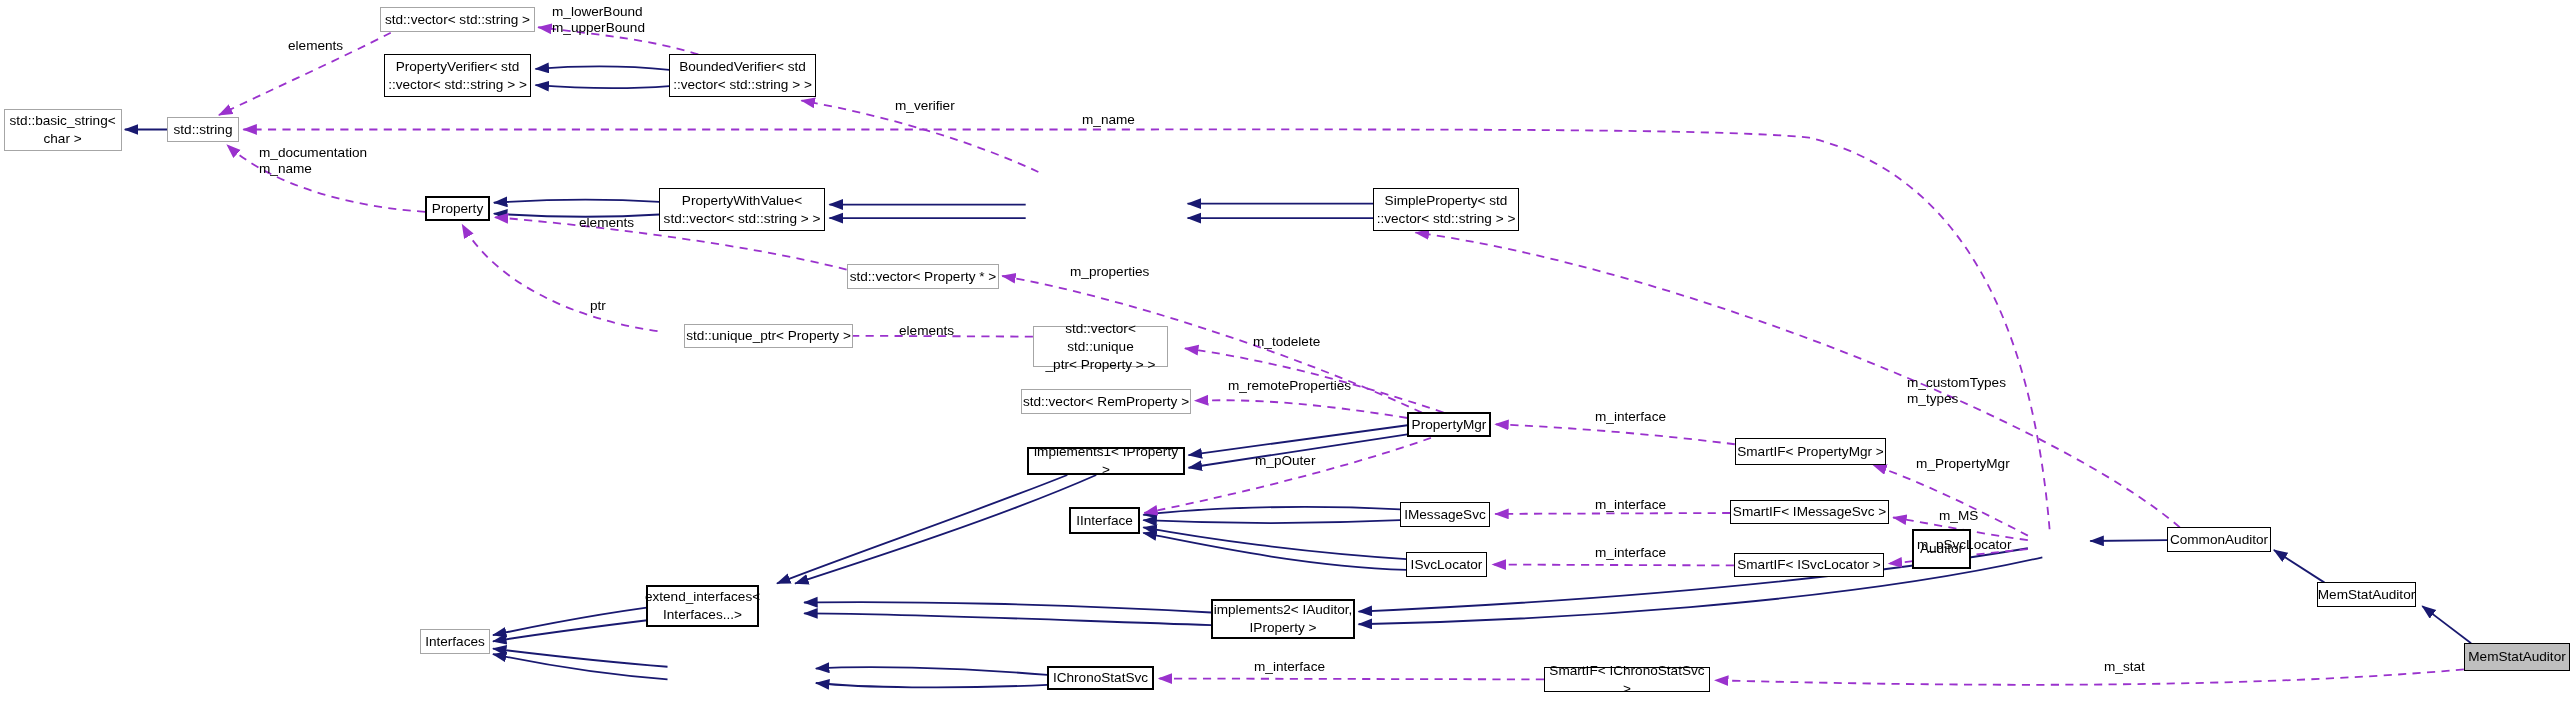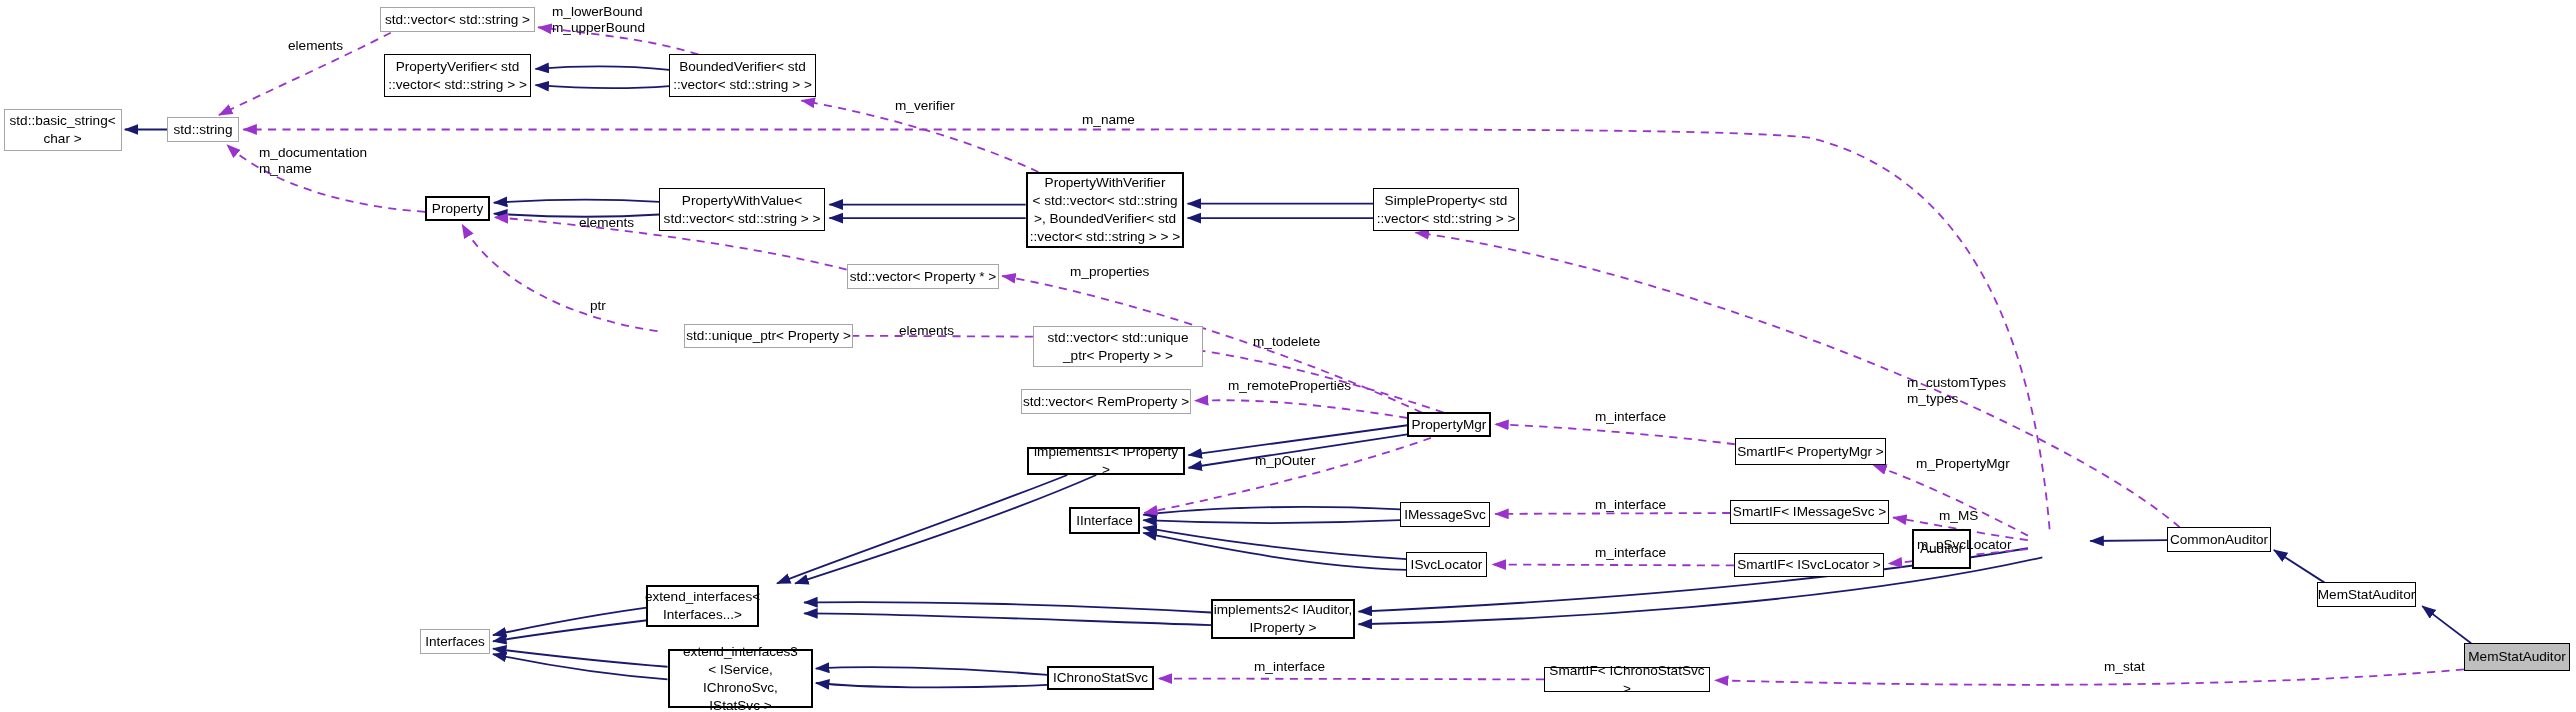--- a/index.html
+++ b/index.html
@@ -97,51 +97,44 @@
   <div class="node" style="left:384px;top:54px;width:147px;height:43px">PropertyVerifier&lt; std
 ::vector&lt; std::string &gt; &gt;</div>
   <div class="node" style="left:669px;top:54px;width:147px;height:43px">BoundedVerifier&lt; std
 ::vector&lt; std::string &gt; &gt;</div>
   <div class="node ext" style="left:3.6px;top:109px;width:118px;height:42px">std::basic_string&lt;
 char &gt;</div>
   <div class="node ext" style="left:167px;top:117px;width:72px;height:25px">std::string</div>
   <div class="node bold" style="left:425px;top:196px;width:65px;height:25px">Property</div>
   <div class="node" style="left:659px;top:188px;width:166px;height:43px">PropertyWithValue&lt;
 std::vector&lt; std::string &gt; &gt;</div>
-  <div class="node bold" style="left:1026px;top:172px;width:158px;height:76px">PropertyWithVerifier
-&lt; std::vector&lt; std::string
-&gt;, BoundedVerifier&lt; std
-::vector&lt; std::string &gt; &gt; &gt;</div>
   <div class="node" style="left:1373px;top:188px;width:146px;height:43px">SimpleProperty&lt; std
 ::vector&lt; std::string &gt; &gt;</div>
   <div class="node ext" style="left:847px;top:264px;width:152px;height:25px">std::vector&lt; Property * &gt;</div>
   <div class="node ext" style="left:684px;top:324px;width:169px;height:23.5px">std::unique_ptr&lt; Property &gt;</div>
-  <div class="node ext" style="left:1033px;top:326px;width:170px;height:41px">std::vector&lt; std::unique
+  <div class="node ext" style="left:1033px;top:326px;width:135px;height:41px">std::vector&lt; std::unique
 _ptr&lt; Property &gt; &gt;</div>
   <div class="node ext" style="left:1021px;top:389px;width:170px;height:25px">std::vector&lt; RemProperty &gt;</div>
   <div class="node bold" style="left:1407px;top:412px;width:84px;height:25px">PropertyMgr</div>
   <div class="node bold" style="left:1027px;top:447px;width:158px;height:28px">implements1&lt; IProperty &gt;</div>
   <div class="node" style="left:1735px;top:438px;width:151px;height:27px">SmartIF&lt; PropertyMgr &gt;</div>
   <div class="node bold" style="left:1069px;top:507px;width:71px;height:27px">IInterface</div>
   <div class="node" style="left:1400px;top:502px;width:90px;height:25px">IMessageSvc</div>
   <div class="node" style="left:1730px;top:500px;width:159px;height:24.4px">SmartIF&lt; IMessageSvc &gt;</div>
   <div class="node" style="left:1406px;top:552px;width:81px;height:25px">ISvcLocator</div>
   <div class="node" style="left:1734px;top:553px;width:150px;height:24.4px">SmartIF&lt; ISvcLocator &gt;</div>
   <div class="node bold" style="left:1912px;top:529px;width:59px;height:40px">Auditor</div>
   <div class="node" style="left:2167px;top:527px;width:104px;height:25px">CommonAuditor</div>
   <div class="node" style="left:2317px;top:582px;width:99px;height:25px">MemStatAuditor</div>
   <div class="node sel" style="left:2464px;top:643px;width:106px;height:28px">MemStatAuditor</div>
   <div class="node bold" style="left:646px;top:585px;width:113px;height:42px">extend_interfaces&lt;
 Interfaces...&gt;</div>
   <div class="node ext" style="left:420px;top:629px;width:70px;height:25px">Interfaces</div>
   <div class="node bold" style="left:1211px;top:599px;width:144px;height:40px">implements2&lt; IAuditor,
 IProperty &gt;</div>
-  <div class="node bold" style="left:668px;top:649px;width:145px;height:59px">extend_interfaces3
-&lt; IService, IChronoSvc,
-IStatSvc &gt;</div>
   <div class="node bold" style="left:1047px;top:666px;width:107px;height:24.4px">IChronoStatSvc</div>
   <div class="node" style="left:1544px;top:667px;width:166px;height:25px">SmartIF&lt; IChronoStatSvc &gt;</div>
 
   <div class="elabel" style="left:552px;top:3.6px;width:94px">m_lowerBound
 m_upperBound</div>
   <div class="elabel" style="left:288px;top:38px">elements</div>
   <div class="elabel" style="left:895px;top:98px">m_verifier</div>
   <div class="elabel" style="left:1082px;top:112px">m_name</div>
   <div class="elabel" style="left:259px;top:145px;width:105px">m_documentation
 m_name</div>

